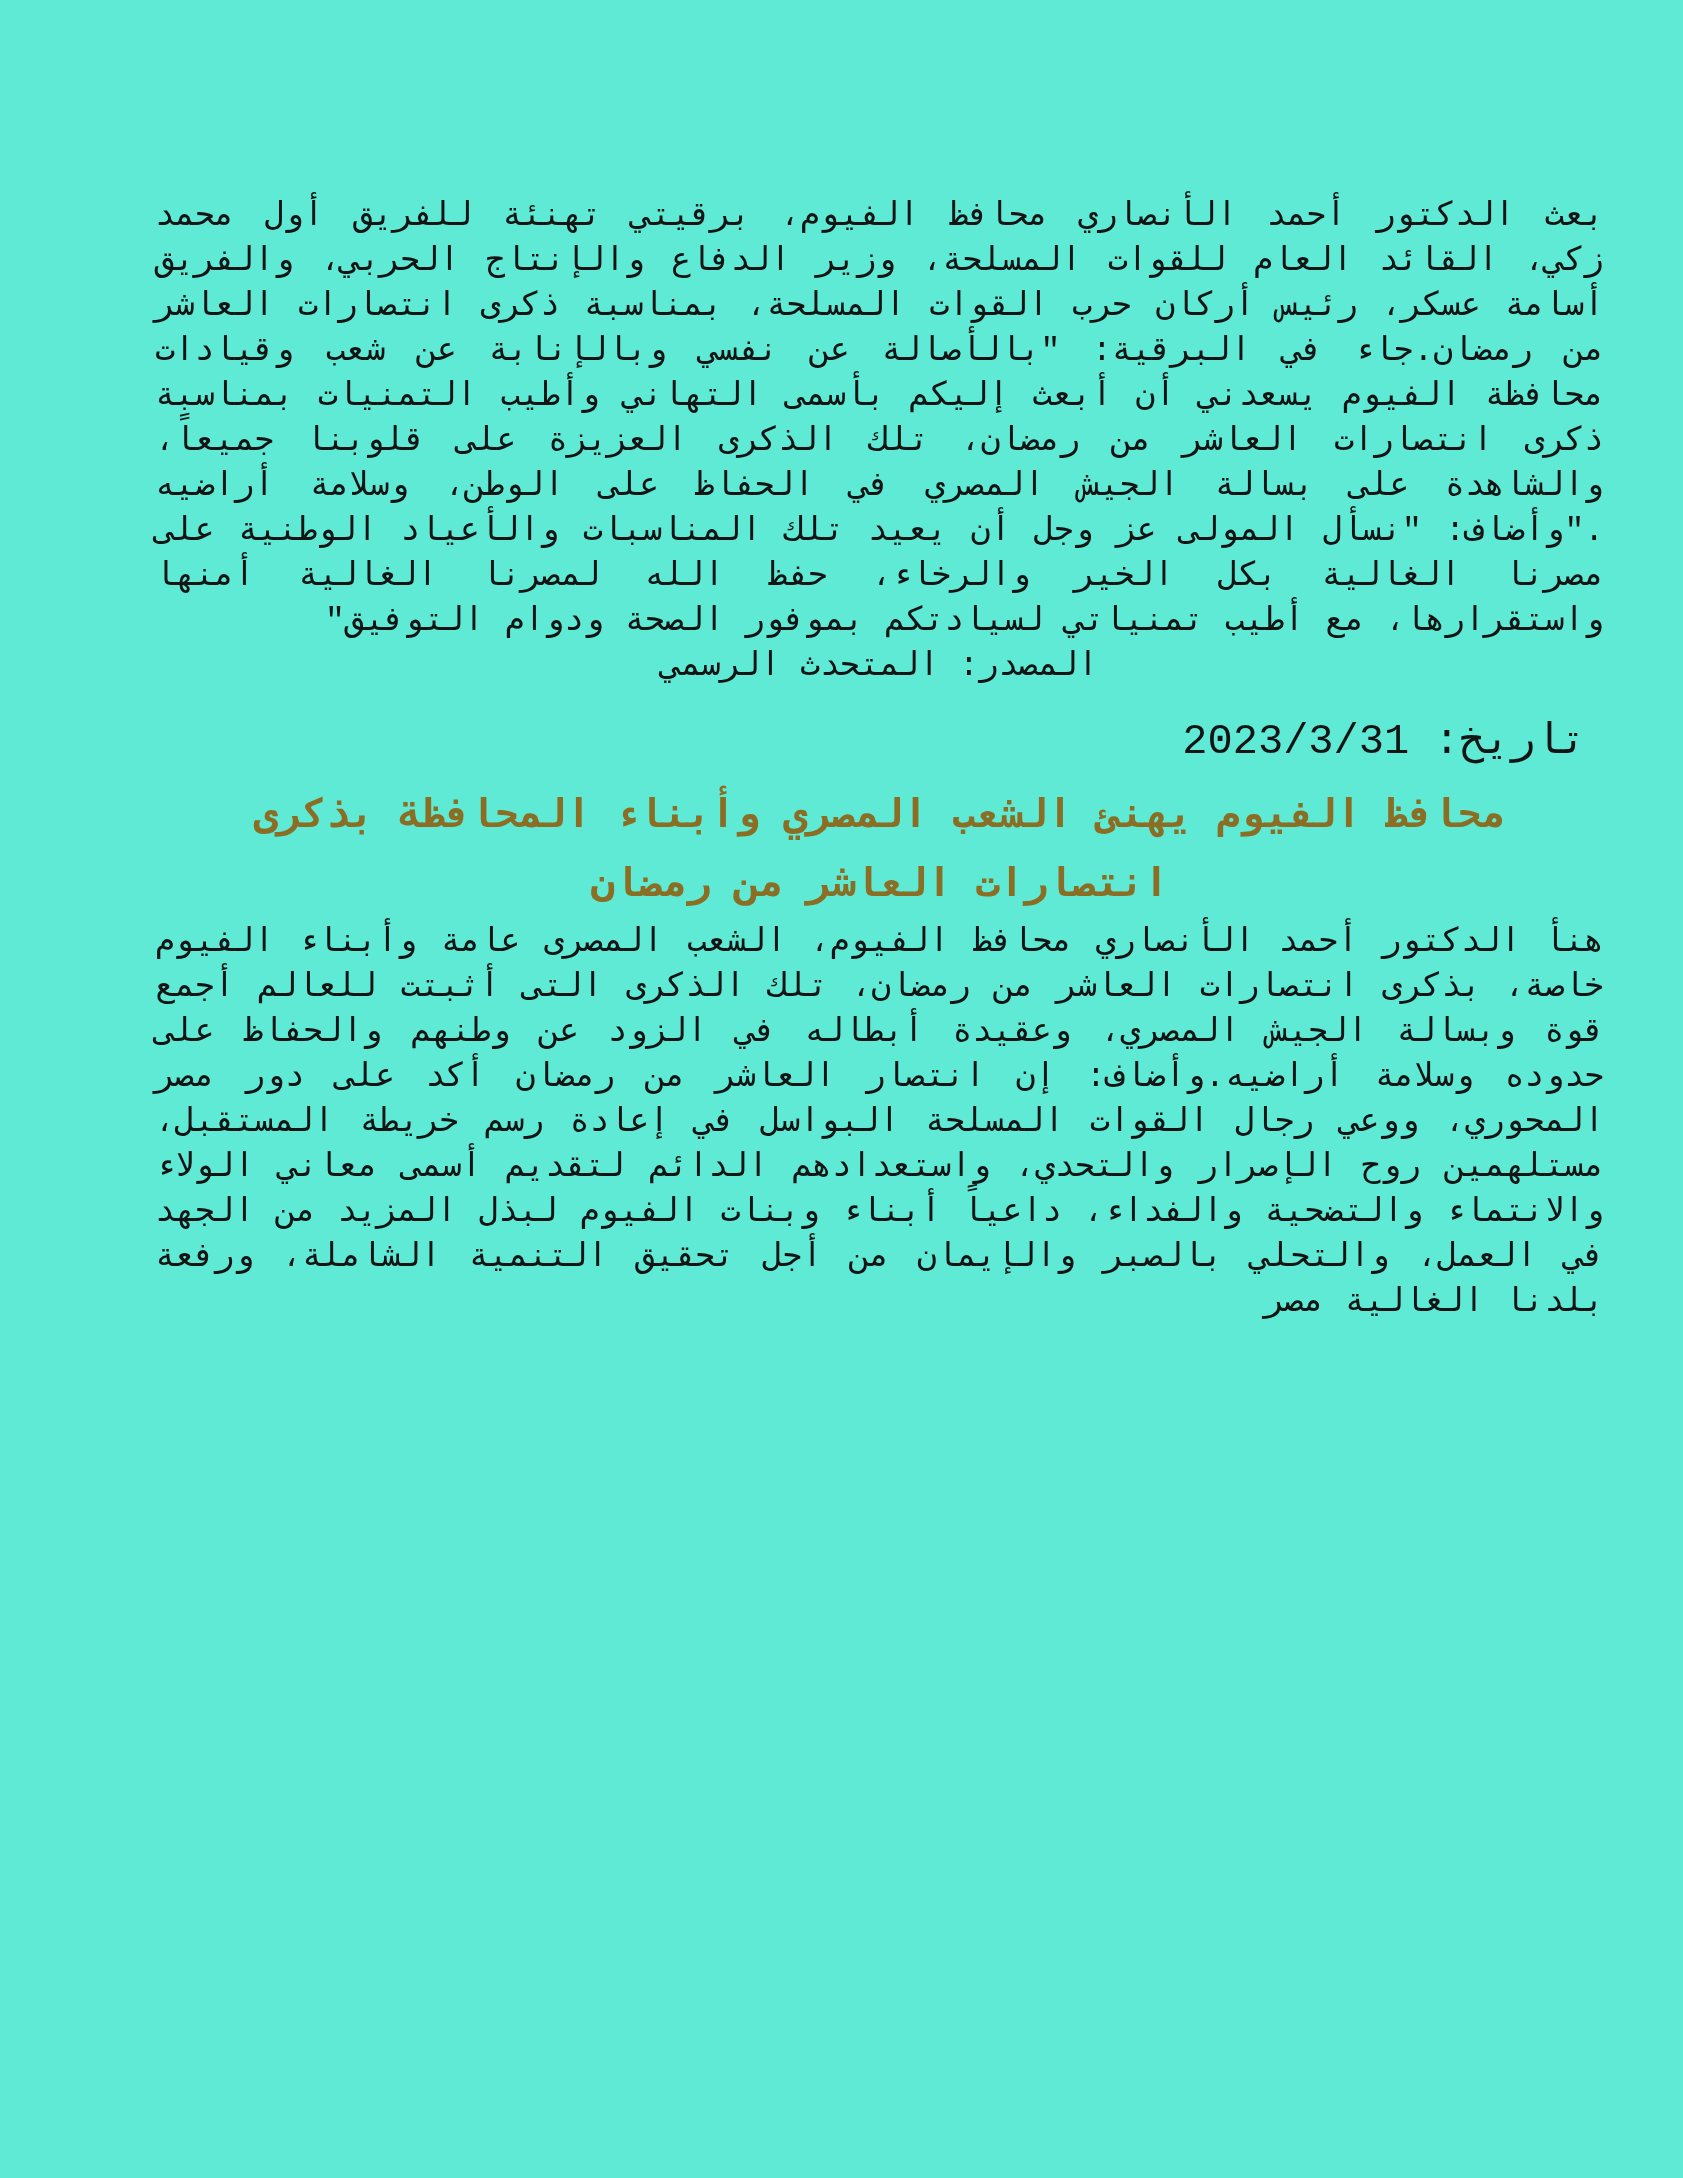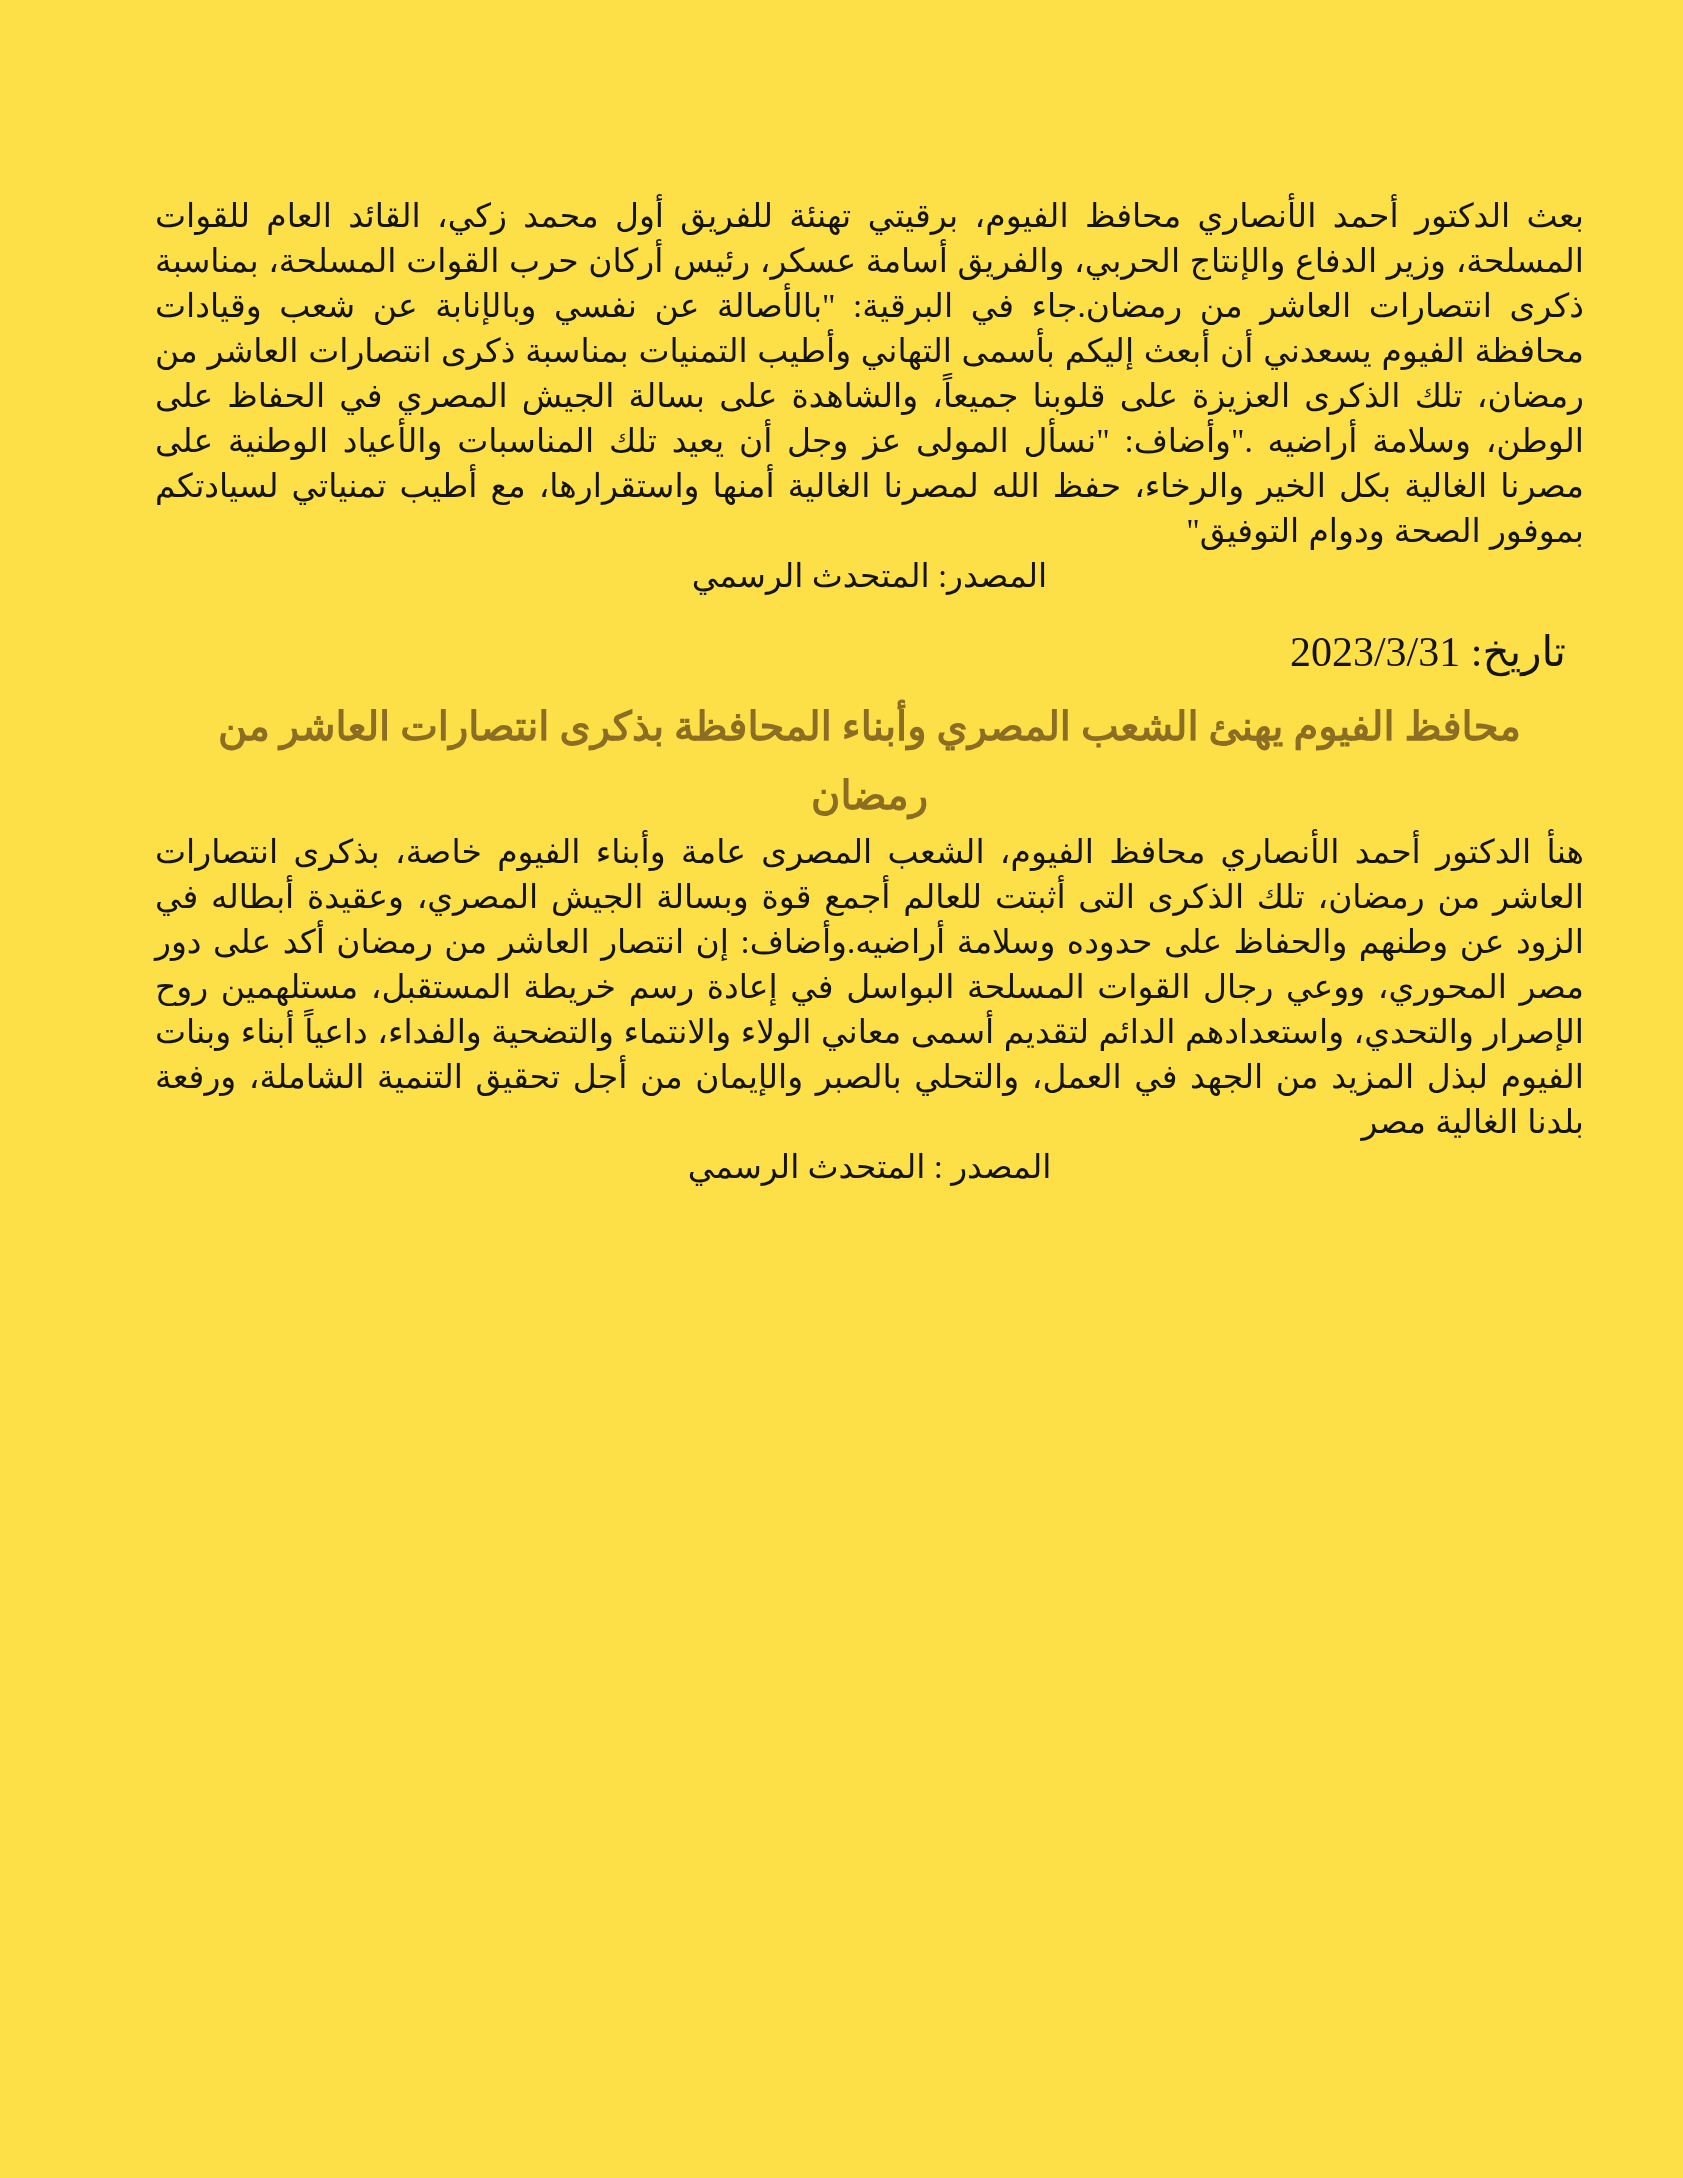--- a/index.html
+++ b/index.html
@@ -4,25 +4,25 @@
 <style>
   html, body {
     margin: 0;
     padding: 0;
     background: #ffffff;
   }
   .page {
     position: relative;
     width: 1683px;
     height: 2178px;
-    background: #fde047;
+    background: #5eead4;
     box-sizing: border-box;
-    padding: 194px 99px 0 155px;
+    padding: 194px 79px 0 155px;
     direction: rtl;
-    font-family: Liberation Serif, serif;
+    font-family: Liberation Mono, monospace;
     color: #141414;
     overflow: hidden;
   }
   .body-par {
     margin: 0;
     font-size: 33px;
     line-height: 45px;
     text-align: justify;
     letter-spacing: 1.5px;
     word-spacing: 1px;
@@ -58,17 +58,16 @@
   <p class="body-par">بعث الدكتور أحمد الأنصاري محافظ الفيوم، برقيتي تهنئة للفريق أول محمد زكي، القائد العام للقوات المسلحة، وزير الدفاع والإنتاج الحربي، والفريق أسامة عسكر، رئيس أركان حرب القوات المسلحة، بمناسبة ذكرى انتصارات العاشر من رمضان.جاء في البرقية: "بالأصالة عن نفسي وبالإنابة عن شعب وقيادات محافظة الفيوم يسعدني أن أبعث إليكم بأسمى التهاني وأطيب التمنيات بمناسبة ذكرى انتصارات العاشر من رمضان، تلك الذكرى العزيزة على قلوبنا جميعاً، والشاهدة على بسالة الجيش المصري في الحفاظ على الوطن، وسلامة أراضيه ."وأضاف: "نسأل المولى عز وجل أن يعيد تلك المناسبات والأعياد الوطنية على مصرنا الغالية بكل الخير والرخاء، حفظ الله لمصرنا الغالية أمنها واستقرارها، مع أطيب تمنياتي لسيادتكم بموفور الصحة ودوام التوفيق"</p>
 
   <div class="source-line">المصدر: المتحدث الرسمي</div>
 
   <div class="date-line">تاريخ: 2023/3/31</div>
 
   <h1 class="heading" style="color: rgb(139, 109, 36);">محافظ الفيوم يهنئ الشعب المصري وأبناء المحافظة بذكرى انتصارات العاشر من رمضان</h1>
 
   <p class="body-par">هنأ الدكتور أحمد الأنصاري محافظ الفيوم، الشعب المصرى عامة وأبناء الفيوم خاصة، بذكرى انتصارات العاشر من رمضان، تلك الذكرى التى أثبتت للعالم أجمع قوة وبسالة الجيش المصري، وعقيدة أبطاله في الزود عن وطنهم والحفاظ على حدوده وسلامة أراضيه.وأضاف: إن انتصار العاشر من رمضان أكد على دور مصر المحوري، ووعي رجال القوات المسلحة البواسل في إعادة رسم خريطة المستقبل، مستلهمين روح الإصرار والتحدي، واستعدادهم الدائم لتقديم أسمى معاني الولاء والانتماء والتضحية والفداء، داعياً أبناء وبنات الفيوم لبذل المزيد من الجهد في العمل، والتحلي بالصبر والإيمان من أجل تحقيق التنمية الشاملة، ورفعة بلدنا الغالية مصر</p>
 
-  <div class="source-line">المصدر : المتحدث الرسمي</div>
 
 
 </div>
 
 
 </body></html>

